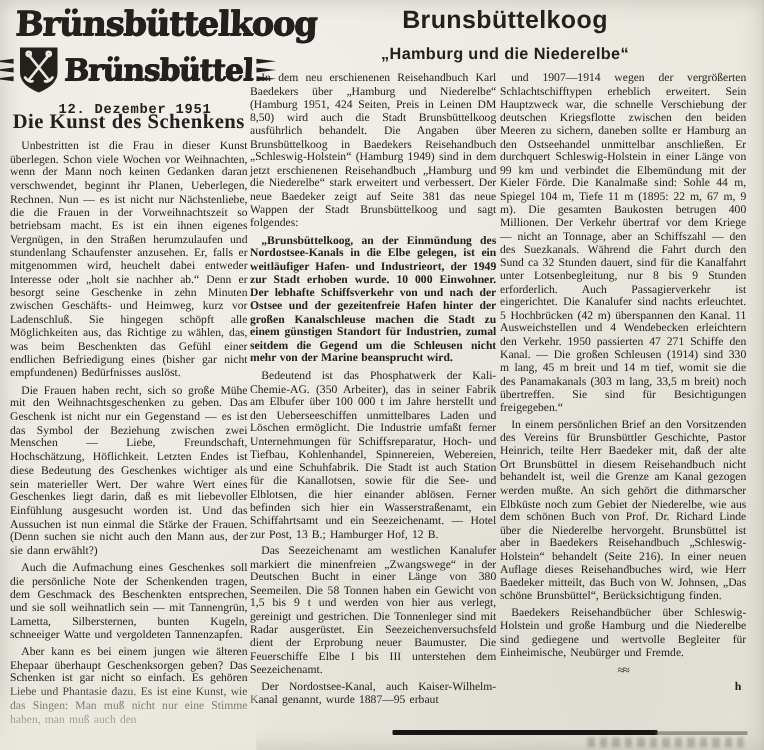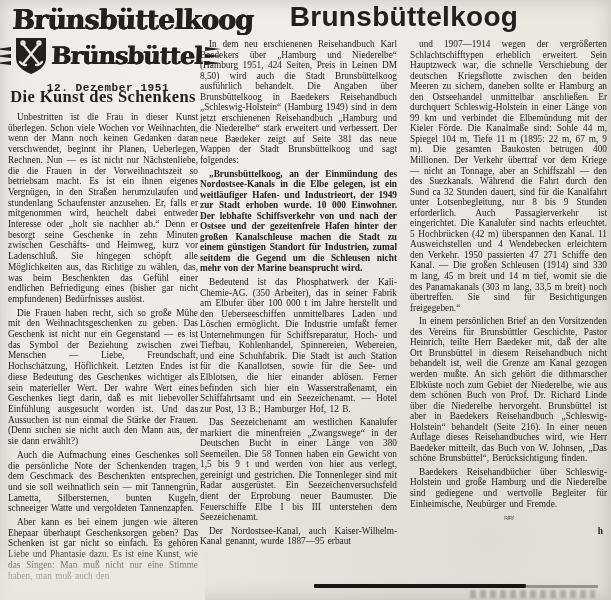--- a/index.html
+++ b/index.html
@@ -47,27 +47,27 @@
   .body-text p{
     margin:0 0 3px 0;
     font-size:9.3px;line-height:10.7px;
     text-align:justify;text-indent:9px;
     word-spacing:1px;
   }
 
   
   .main{position:absolute;left:200px;top:2px;width:408px;}
   .main h1{margin:0;text-align:center;font-family:"Liberation Sans", sans-serif;font-weight:bold;}
-  .main h1 .hl{display:block;font-size:28px;line-height:29px;letter-spacing:.3px;}
+  .main h1 .hl{display:block;font-size:20px;line-height:29px;letter-spacing:.3px;}
   .subtitle{
     margin-top:4px;text-align:center;
     font-family:"Liberation Sans", sans-serif;
     font-weight:bold;font-size:13px;letter-spacing:.3px;
   }
-  .cols{display:flex;gap:13px;margin-top:8px;}
+  .cols{display:flex;gap:3px;margin-top:8px;}
   .col{width:197px;position:relative;}
   .col p{margin:0 0 3px 0;font-size:9.3px;line-height:10.55px;text-align:justify;text-indent:9px;word-spacing:1px;}
   .col p.bold{font-weight:bold;word-spacing:.4px;font-family:Liberation Serif, serif;}
   .sig{position:absolute;right:4px;bottom:14px;font-size:9.5px;font-weight:bold;}
   .endmark{text-align:center;font-size:10px;letter-spacing:-1px;color:#34312c;margin-top:1px;}
 
   
   .bottom-rule{position:absolute;left:314px;top:584px;width:212px;height:4px;background:#181613;border-radius:1px;}
   .bottom-rule-light{position:absolute;left:524px;top:585px;width:74px;height:3px;background:rgba(60,57,50,.45);}
   .smudge{
@@ -126,20 +126,21 @@
     <p>Unbestritten ist die Frau in dieser Kunst überlegen. Schon viele Wochen vor Weihnachten, wenn der Mann noch keinen Gedanken daran verschwendet, beginnt ihr Planen, Ueberlegen, Rechnen. Nun — es ist nicht nur Nächstenliebe, die die Frauen in der Vorweihnachtszeit so betriebsam macht. Es ist ein ihnen eigenes Vergnügen, in den Straßen herumzulaufen und stundenlang Schaufenster anzusehen. Er, falls er mitgenommen wird, heuchelt dabei entweder Interesse oder „holt sie nachher ab.“ Denn er besorgt seine Geschenke in zehn Minuten zwischen Geschäfts- und Heimweg, kurz vor Ladenschluß. Sie hingegen schöpft alle Möglichkeiten aus, das Richtige zu wählen, das, was beim Beschenkten das Gefühl einer endlichen Befriedigung eines (bisher gar nicht empfundenen) Bedürfnisses auslöst.</p>
     <p>Die Frauen haben recht, sich so große Mühe mit den Weihnachtsgeschenken zu geben. Das Geschenk ist nicht nur ein Gegenstand — es ist das Symbol der Beziehung zwischen zwei Menschen — Liebe, Freundschaft, Hochschätzung, Höflichkeit. Letzten Endes ist diese Bedeutung des Geschenkes wichtiger als sein materieller Wert. Der wahre Wert eines Geschenkes liegt darin, daß es mit liebevoller Einfühlung ausgesucht worden ist. Und das Aussuchen ist nun einmal die Stärke der Frauen. (Denn suchen sie nicht auch den Mann aus, der sie dann erwählt?)</p>
     <p>Auch die Aufmachung eines Geschenkes soll die persönliche Note der Schenkenden tragen, dem Geschmack des Beschenkten entsprechen, und sie soll weihnatlich sein — mit Tannengrün, Lametta, Silbersternen, bunten Kugeln, schneeiger Watte und vergoldeten Tannenzapfen.</p>
     <p>Aber kann es bei einem jungen wie älteren Ehepaar überhaupt Geschenksorgen geben? Das Schenken ist gar nicht so einfach. Es gehören Liebe und Phantasie dazu. Es ist eine Kunst, wie das Singen: Man muß nicht nur eine Stimme haben, man muß auch den</p>
   </section>
 
   <section class="main">
     <h1>
       <span class="hl">Brunsbüttelkoog</span>
     </h1>
+    <div class="subtitle">„Hamburg und die Niederelbe“</div>
 
     <div class="cols">
       <div class="col">
         <p>In dem neu erschienenen Reisehandbuch Karl Baedekers über „Hamburg und Niederelbe“ (Hamburg 1951, 424 Seiten, Preis in Leinen DM 8,50) wird auch die Stadt Brunsbüttelkoog ausführlich behandelt. Die Angaben über Brunsbüttelkoog in Baedekers Reisehandbuch „Schleswig-Holstein“ (Hamburg 1949) sind in dem jetzt erschienenen Reisehandbuch „Hamburg und die Niederelbe“ stark erweitert und verbessert. Der neue Baedeker zeigt auf Seite 381 das neue Wappen der Stadt Brunsbüttelkoog und sagt folgendes:</p>
         <p class="bold">„Brunsbüttelkoog, an der Einmündung des Nordostsee-Kanals in die Elbe gelegen, ist ein weitläufiger Hafen- und Industrieort, der 1949 zur Stadt erhoben wurde. 10 000 Einwohner. Der lebhafte Schiffsverkehr von und nach der Ostsee und der gezeitenfreie Hafen hinter der großen Kanalschleuse machen die Stadt zu einem günstigen Standort für Industrien, zumal seitdem die Gegend um die Schleusen nicht mehr von der Marine beansprucht wird.</p>
         <p>Bedeutend ist das Phosphatwerk der Kali-Chemie-AG. (350 Arbeiter), das in seiner Fabrik am Elbufer über 100 000 t im Jahre herstellt und den Ueberseeschiffen unmittelbares Laden und Löschen ermöglicht. Die Industrie umfaßt ferner Unternehmungen für Schiffsreparatur, Hoch- und Tiefbau, Kohlenhandel, Spinnereien, Webereien, und eine Schuhfabrik. Die Stadt ist auch Station für die Kanallotsen, sowie für die See- und Elblotsen, die hier einander ablösen. Ferner befinden sich hier ein Wasserstraßenamt, ein Schiffahrtsamt und ein Seezeichenamt. — Hotel zur Post, 13 B.; Hamburger Hof, 12 B.</p>
         <p>Das Seezeichenamt am westlichen Kanalufer markiert die minenfreien „Zwangswege“ in der Deutschen Bucht in einer Länge von 380 Seemeilen. Die 58 Tonnen haben ein Gewicht von 1,5 bis 9 t und werden von hier aus verlegt, gereinigt und gestrichen. Die Tonnenleger sind mit Radar ausgerüstet. Ein Seezeichenversuchsfeld dient der Erprobung neuer Baumuster. Die Feuerschiffe Elbe I bis III unterstehen dem Seezeichenamt.</p>
         <p>Der Nordostsee-Kanal, auch Kaiser-Wilhelm-Kanal genannt, wurde 1887—95 erbaut</p>
       </div>
       <div class="col">

